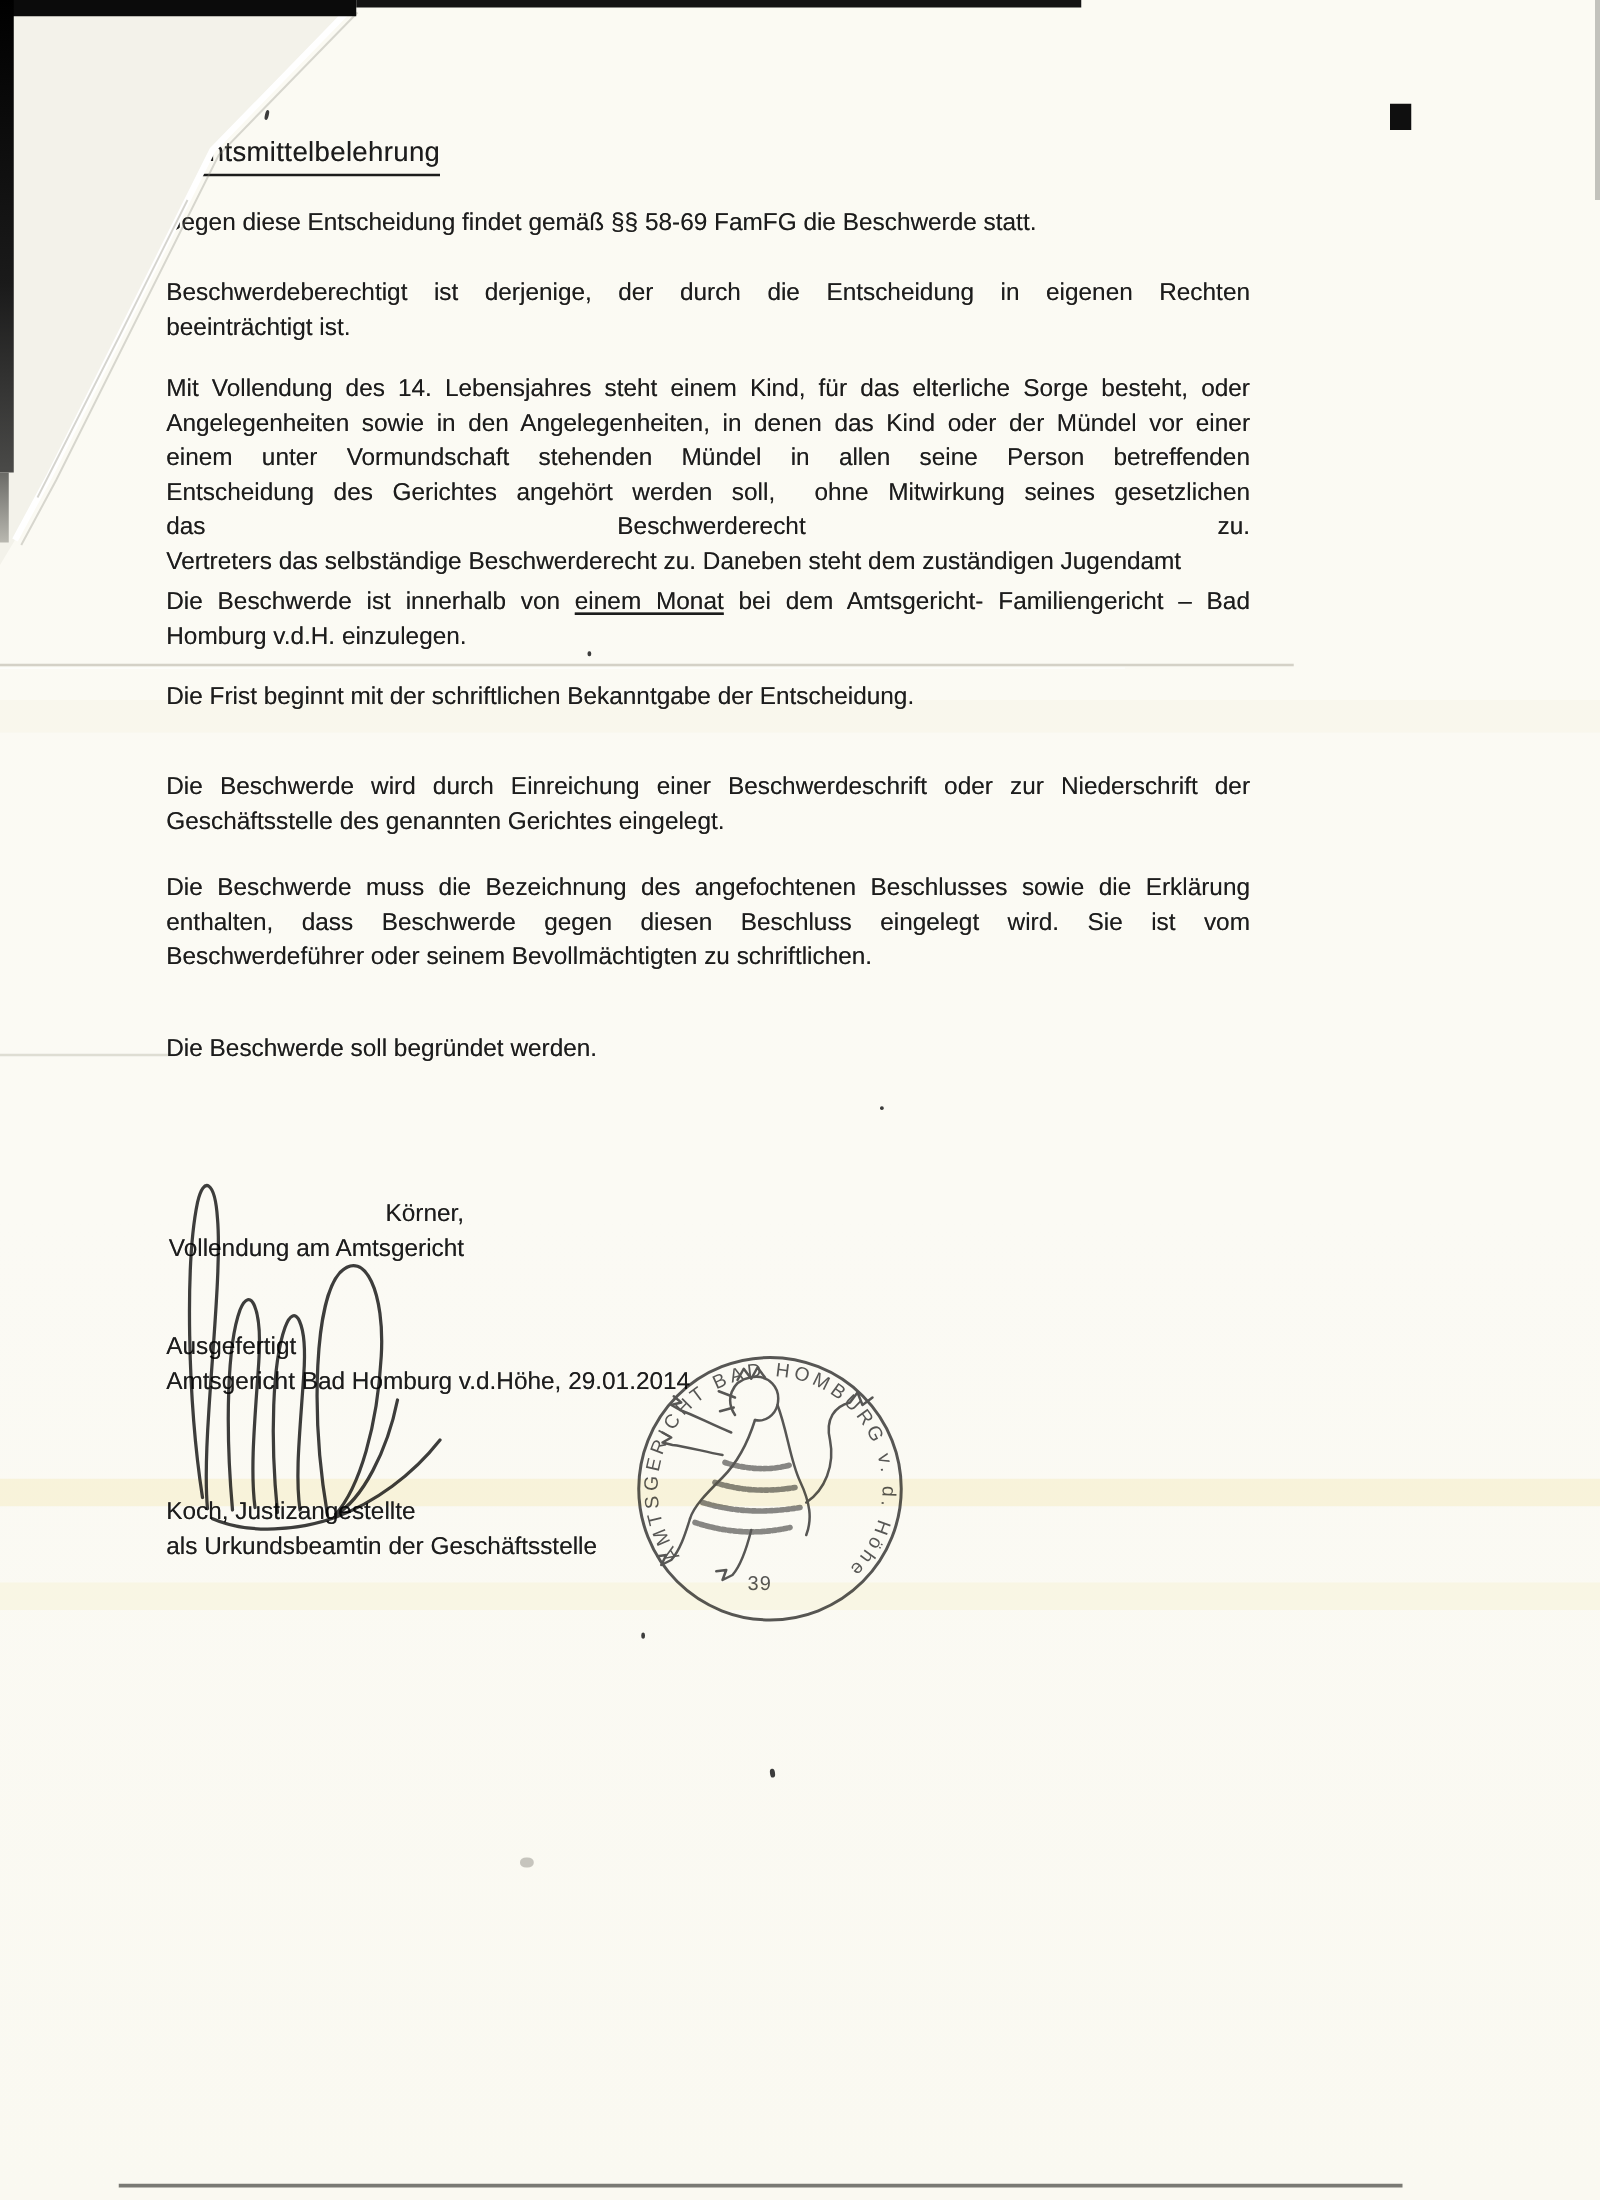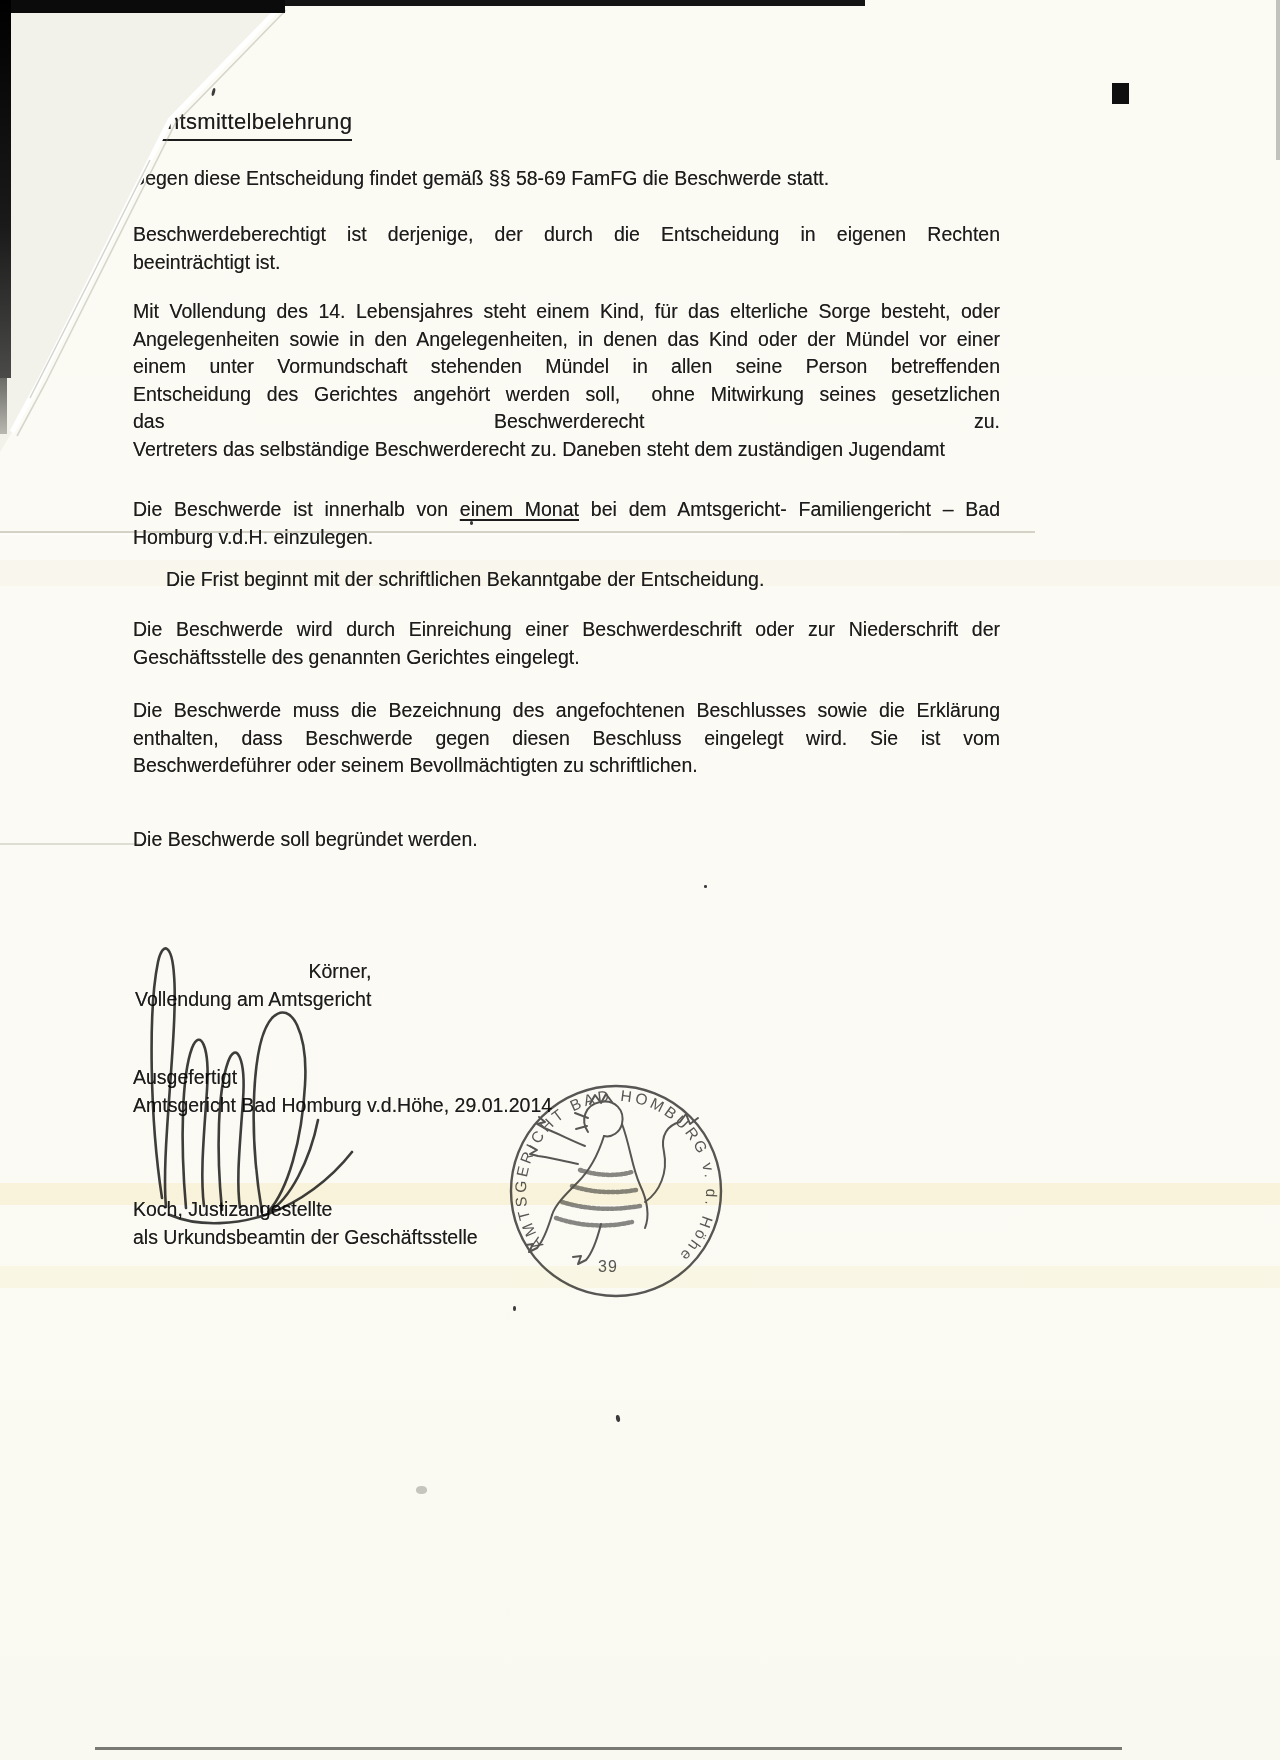--- a/index.html
+++ b/index.html
@@ -49,25 +49,25 @@
       <div class="line">beeinträchtigt ist.</div>
     </div>
   <div class="txt para justify" style="top:298px;left:133px;">
       <div class="line">Mit Vollendung des 14. Lebensjahres steht einem Kind, für das elterliche Sorge besteht, oder</div>
       <div class="line">Angelegenheiten sowie in den Angelegenheiten, in denen das Kind oder der Mündel vor einer</div>
       <div class="line">einem unter Vormundschaft stehenden Mündel in allen seine Person betreffenden</div>
       <div class="line">Entscheidung des Gerichtes angehört werden soll,&nbsp; ohne Mitwirkung seines gesetzlichen</div>
       <div class="line">das Beschwerderecht zu.</div>
       <div class="line">Vertreters das selbständige Beschwerderecht zu. Daneben steht dem zuständigen Jugendamt</div>
     </div>
-  <div class="txt para justify" style="top:496px;left:133px;">
+  <div class="txt para justify" style="top:468px;left:133px;">
       <div class="line">Die Beschwerde ist innerhalb von <u>einem Monat</u> bei dem Amtsgericht- Familiengericht – Bad</div>
       <div class="line">Homburg v.d.H. einzulegen.</div>
     </div>
-  <div class="txt para" style="top:566px;left:133px;margin-left:33px;">
+  <div class="txt para" style="top:544px;left:133px;">
       <div class="line">Die Frist beginnt mit der schriftlichen Bekanntgabe der Entscheidung.</div>
     </div>
   <div class="txt para justify" style="top:616px;left:133px;">
       <div class="line">Die Beschwerde wird durch Einreichung einer Beschwerdeschrift oder zur Niederschrift der</div>
       <div class="line">Geschäftsstelle des genannten Gerichtes eingelegt.</div>
     </div>
   <div class="txt para justify" style="top:697px;left:133px;">
       <div class="line">Die Beschwerde muss die Bezeichnung des angefochtenen Beschlusses sowie die Erklärung</div>
       <div class="line">enthalten, dass Beschwerde gegen diesen Beschluss eingelegt wird. Sie ist vom</div>
       <div class="line">Beschwerdeführer oder seinem Bevollmächtigten zu schriftlichen.</div>

